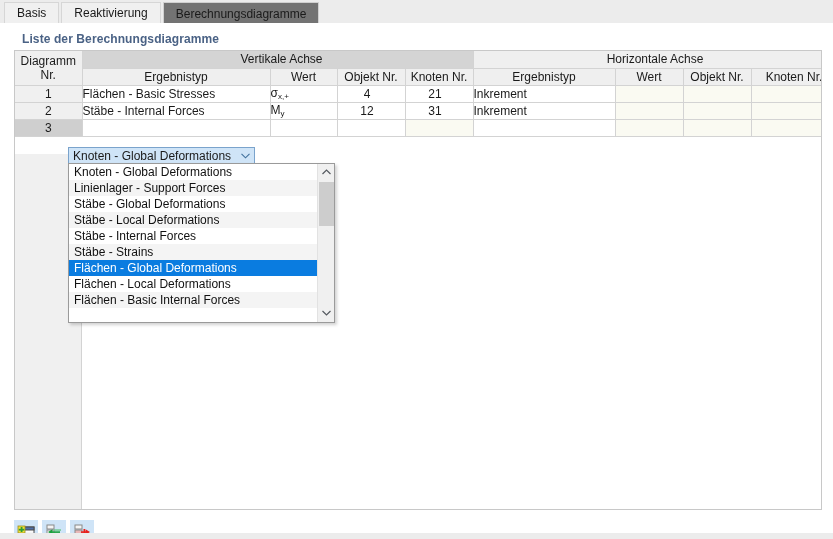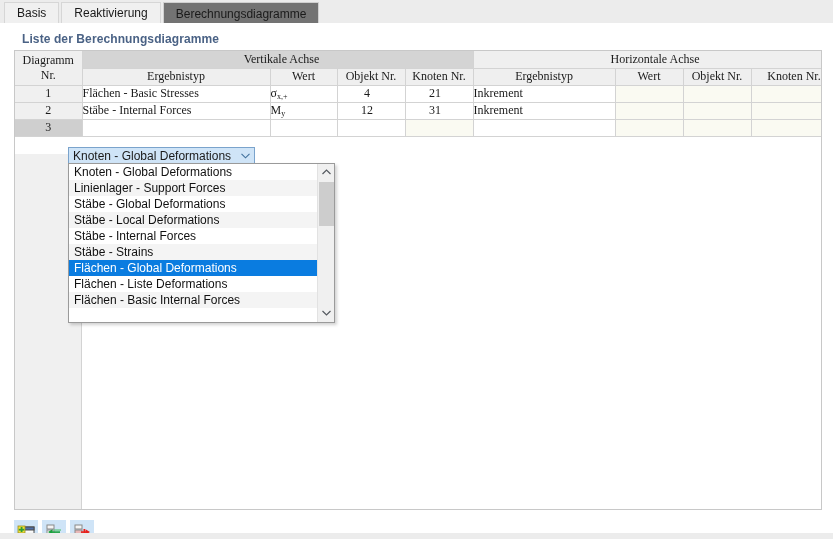--- a/index.html
+++ b/index.html
@@ -87,21 +87,20 @@
   }
   table.tbl td, table.tbl th {
     border-right: 1px solid #d3d3d3;
     border-bottom: 1px solid #d3d3d3;
     font-weight: normal;
     font-size: 12px;
     padding: 0;
     height: 17px;
     overflow: hidden;
     white-space: nowrap;
-    font-family: Liberation Serif, serif;
   }
   .hdr { background: #efefef; color: #1a1a1a; text-align: center; }
   .hdr.top { background: #efefef; }
   .hdr.vtop { background: #d4d4d4; padding-left: 8px; }
   .corner { background: #efefef; }
   .rownum {
     background: #f0f0f0;
     text-align: center;
     color: #1a1a1a;
   }
@@ -346,21 +345,21 @@
 
     <div class="dropdown">
       <div class="dd-items">
         <div class="dd-item">Knoten - Global Deformations</div>
         <div class="dd-item alt">Linienlager - Support Forces</div>
         <div class="dd-item">Stäbe - Global Deformations</div>
         <div class="dd-item alt">Stäbe - Local Deformations</div>
         <div class="dd-item">Stäbe - Internal Forces</div>
         <div class="dd-item alt">Stäbe - Strains</div>
         <div class="dd-item sel">Flächen - Global Deformations</div>
-        <div class="dd-item">Flächen - Liste Deformations</div>
+        <div class="dd-item">Flächen - Local Deformations</div>
         <div class="dd-item alt">Flächen - Basic Internal Forces</div>
       </div>
       <div class="dd-scroll">
         <div class="btn up">
           <svg width="9" height="6" viewBox="0 0 9 6" aria-hidden="true">
             <path d="M0.5 5.0 L4.5 1.0 L8.5 5.0" fill="none" stroke="#555a60" stroke-width="1.2"></path>
           </svg>
         </div>
         <div class="thumb"></div>
         <div class="btn dn">

